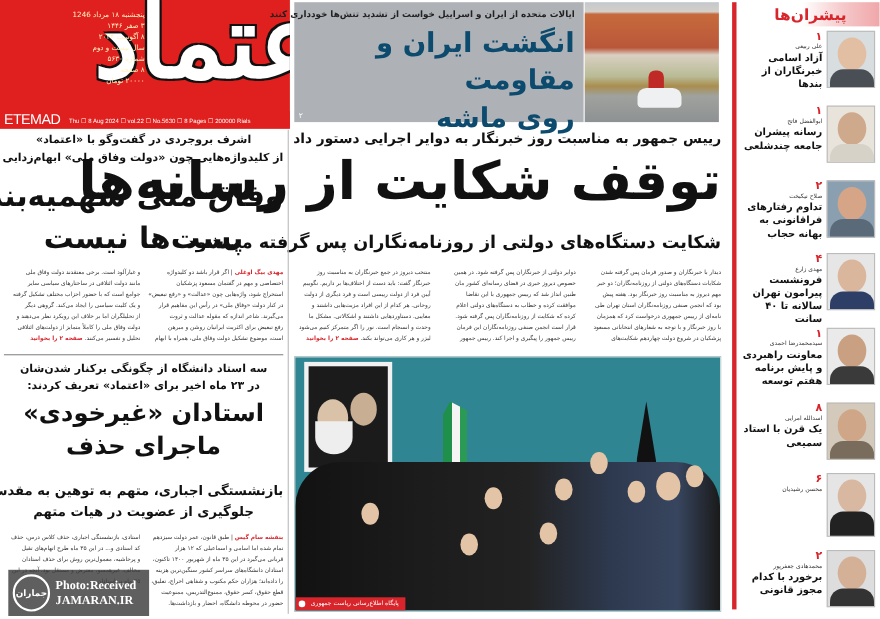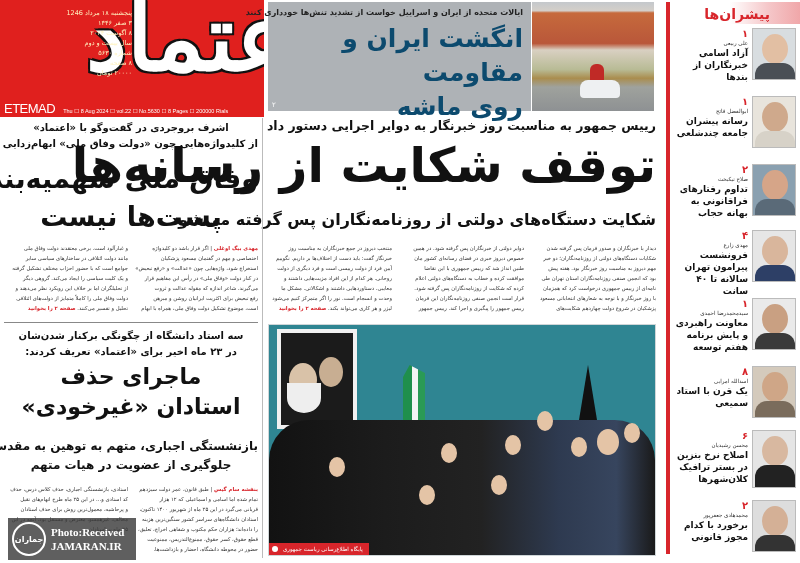--- a/index.html
+++ b/index.html
@@ -184,21 +184,20 @@
     </div>
 </div>
 <div class="note" style="top:430px;">
   <div class="note-photo" style="background:#e5e5e5;height:58px;">
       <div class="head" style="background:#d8b8a0;"></div>
       <div class="body" style="background:#222;"></div>
     </div>
   <div class="note-text">
       <div class="note-num">۶</div>
       <div class="note-author">محسن رشیدیان</div>
-      <div class="note-title">اصلاح نرخ بنزین در بستر ترافیک کلان‌شهرها</div>
     </div>
 </div>
 <div class="note" style="top:500px;">
   <div class="note-photo" style="background:#ddd;">
       <div class="head" style="background:#d4b096;"></div>
       <div class="body" style="background:#333;"></div>
     </div>
   <div class="note-text">
       <div class="note-num">۲</div>
       <div class="note-author">محمدهادی جعفرپور</div>
@@ -297,22 +296,22 @@
   </div>
 </div>
 
 <div class="h-rule" style="top:322px;"></div>
 
 <div class="l-kicker2">
   <div>سه استاد دانشگاه از چگونگی برکنار شدن‌شان</div>
   <div>در ۲۳ ماه اخیر برای «اعتماد» تعریف کردند:</div>
 </div>
 <div class="l-title2">
+  <div>استادان «غیرخودی»</div>
   <div>ماجرای حذف</div>
-  <div>استادان «غیرخودی»</div>
 </div>
 <div class="l-sub2">
   <div>بازنشستگی اجباری، متهم به توهین به مقدسات</div>
   <div>جلوگیری از عضویت در هیات متهم</div>
 </div>
 <div class="l-body2">
   <div class="body-col">
     <div class="line"><span class="author">بنفشه سام گیس</span> <span>| طبق قانون، عمر دولت سیزدهم</span></div>
     <div class="line">تمام شده اما اسامی و اسماعیلی که ۱۲ هزار</div>
     <div class="line">قربانی می‌گیرد در این ۳۵ ماه از شهریور ۱۴۰۰ تاکنون،</div>

